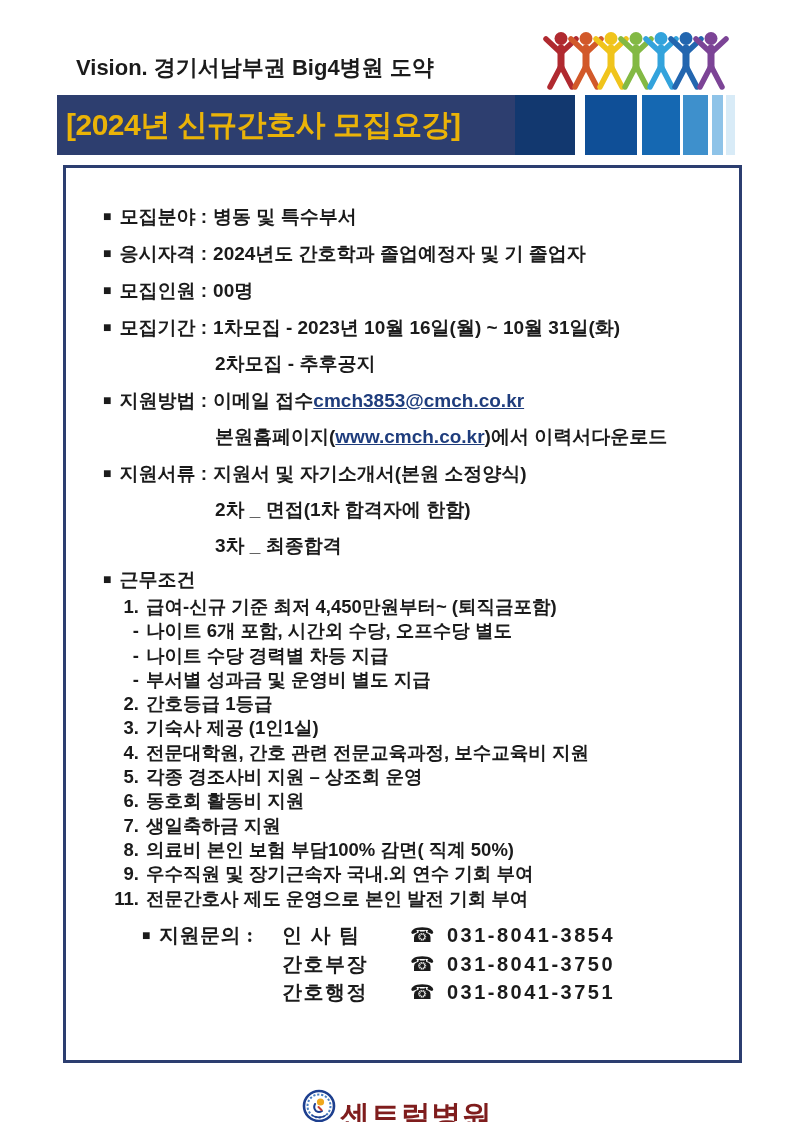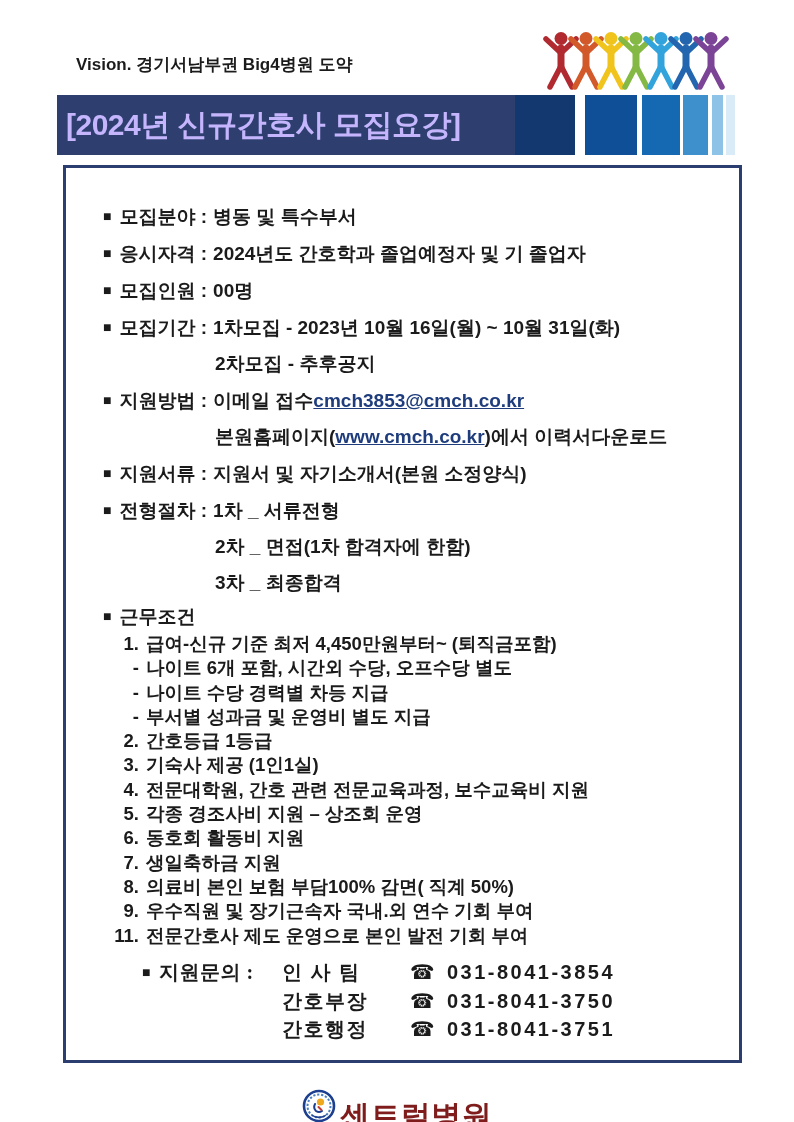--- a/index.html
+++ b/index.html
@@ -1,24 +1,24 @@
 <!DOCTYPE html>
 <html><head>
 <meta charset="utf-8">
 <style>
   html,body{margin:0;padding:0;}
   body{
     width:794px;height:1122px;position:relative;background:#ffffff;overflow:hidden;
     font-family:"Liberation Sans","DejaVu Sans",sans-serif;
     font-weight:bold;color:#1b1b1b;
   }
-  .vision{position:absolute;left:76px;top:53px;font-size:17px;white-space:nowrap;}
+  .vision{position:absolute;left:76px;top:53px;font-size:22px;white-space:nowrap;}
   .titlebar{
     position:absolute;left:57px;top:95px;width:469px;height:60px;
-    background:#2d3e6f;color:#c4b5fd;display:flex;align-items:center;
+    background:#2d3e6f;color:#eab308;display:flex;align-items:center;
     box-sizing:border-box;padding-left:9px;font-size:30px;white-space:nowrap;
     letter-spacing:-0.5px;
   }
   .squares-svg{position:absolute;left:515px;top:95px;}
   .people-svg{position:absolute;left:541px;top:30px;}
   .mainbox{
     position:absolute;left:63px;top:165px;width:679px;height:898px;
     border:3px solid #2c3e70;box-sizing:border-box;
     padding:30px 16px 0 37px;
   }
@@ -92,21 +92,20 @@
   <div class="ln"><span class="blt">■</span><span class="lbl">모집기간 :</span><span>1차모집 - 2023년 10월 16일(월) ~ 10월 31일(화)</span></div>
 
   <div class="ln ind"><span>2차모집 - 추후공지</span></div>
 
   <div class="ln"><span class="blt">■</span><span class="lbl">지원방법 :</span><span>이메일 접수</span><a class="lnk ml">cmch3853@cmch.co.kr</a></div>
 
   <div class="ln ind"><span>본원홈페이지(</span><a class="lnk">www.cmch.co.kr</a><span>)에서 이력서다운로드</span></div>
 
   <div class="ln"><span class="blt">■</span><span class="lbl">지원서류 :</span><span>지원서 및 자기소개서(본원 소정양식)</span></div>
 
-  <div class="ln"><span class="blt">■</span><span class="lbl">전형절차 :</span><span>1차 _ 서류전형</span></div>
 
   <div class="ln ind"><span>2차 _ 면접(1차 합격자에 한함)</span></div>
 
   <div class="ln ind"><span>3차 _ 최종합격</span></div>
 
   <div class="wheading"><span class="blt">■</span><span>근무조건</span></div>
 
   <div class="wln">
       <span class="wnum">1.</span>
       <span>급여-신규 기준 최저 4,450만원부터~ (퇴직금포함)</span>

